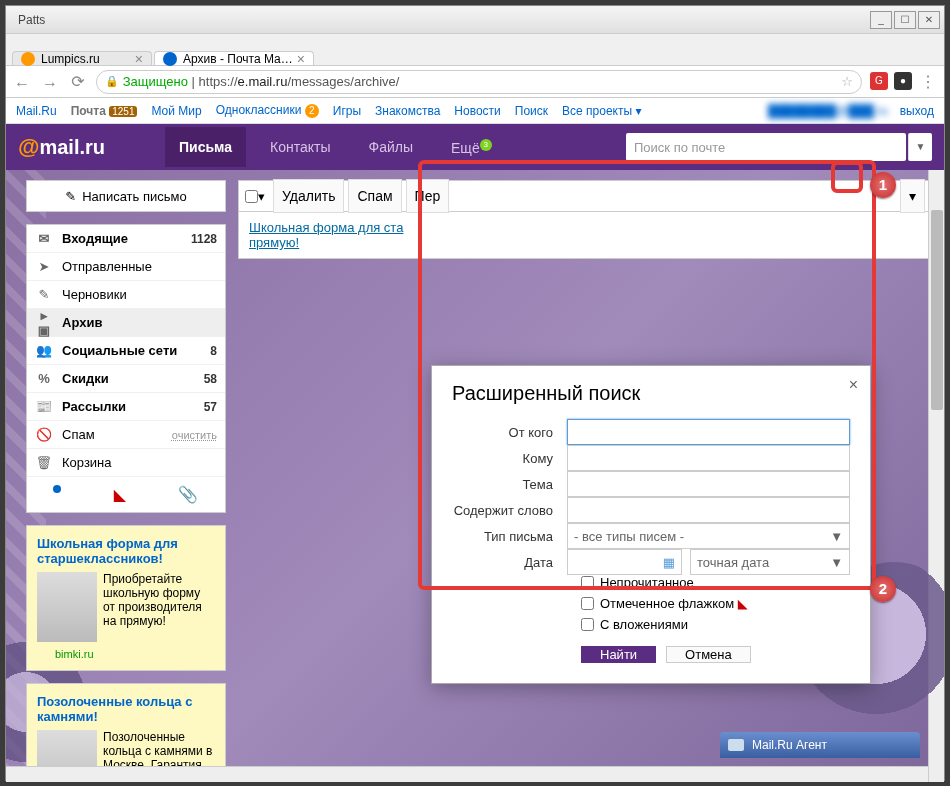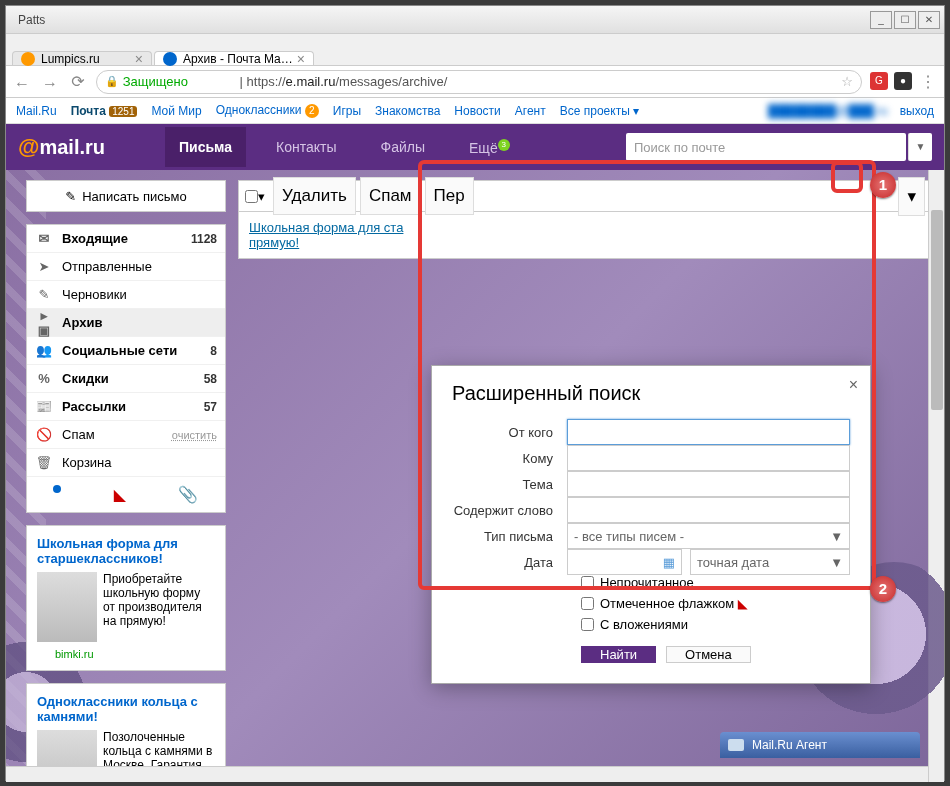--- a/index.html
+++ b/index.html
@@ -19,39 +19,39 @@
 .tab .favicon { width: 14px; height: 14px; border-radius: 50%; margin-right: 6px; flex-shrink: 0; }
 .tab .lbl { flex: 1; white-space: nowrap; overflow: hidden; text-overflow: ellipsis; }
 .tab .x { color: #888; font-size: 14px; margin-left: 4px; }
 
 
 .addrbar { height: 32px; display: flex; align-items: center; padding: 0 6px; gap: 8px; border-bottom: 1px solid #ccc; }
 .navbtn { width: 20px; height: 20px; color: #888; font-size: 16px; text-align: center; line-height: 20px; }
 .addr { flex: 1; height: 24px; border: 1px solid #ccc; border-radius: 12px; display: flex; align-items: center; padding: 0 8px; font-size: 13px; }
 .addr .lock { color: #0a0; font-size: 11px; margin-right: 4px; }
 .addr .secure { color: #0a0; }
-.addr .url { color: #555; margin-left: 48px; }
+.addr .url { color: #555; }
 .addr .host { color: #222; }
 .exticons { display: flex; gap: 6px; }
 .exticon { width: 18px; height: 18px; border-radius: 3px; font-size: 10px; text-align: center; line-height: 18px; color: #fff; }
 
 
 .topnav { height: 26px; background: #fff; display: flex; align-items: center; padding: 0 10px; gap: 14px; font-size: 12px; border-bottom: 1px solid #ddd; }
 .topnav a { color: #06c; text-decoration: none; }
-.topnav .cur { font-weight: bold; color: #0c4a6e; }
+.topnav .cur { font-weight: bold; color: #737373; }
 .badge { background: #a16207; color: #fff; border-radius: 3px; padding: 0 3px; font-size: 10px; }
 .badge2 { background: #f90; color: #fff; border-radius: 50%; width: 14px; height: 14px; display: inline-block; font-size: 10px; text-align: center; line-height: 14px; }
 .topnav .right { margin-left: auto; display: flex; gap: 12px; }
 .blur { filter: blur(3px); }
 
 
 .phead { height: 46px; background: #5b2d82; display: flex; align-items: center; padding: 0 12px; color: #fff; }
 .logo { font-size: 20px; font-weight: bold; }
 .logo .at { color: #f90; font-size: 22px; }
-.mainnav { display: flex; margin-left: 60px; gap: 16px; }
+.mainnav { display: flex; margin-left: 60px; gap: 10px; }
 .mainnav .mi { padding: 12px 14px; font-size: 14px; color: #d5c4e5; }
 .mainnav .mi.active { background: #4a2069; color: #fff; font-weight: bold; }
 .sup { background: #7ed321; color: #fff; border-radius: 50%; width: 12px; height: 12px; font-size: 8px; display: inline-block; text-align: center; line-height: 12px; vertical-align: super; }
 .searchbox { margin-left: auto; width: 280px; height: 28px; background: #fff; display: flex; align-items: center; padding: 0 8px; font-size: 13px; color: #999; border-radius: 2px; }
 .searchdrop { width: 24px; height: 28px; background: #fff; border-left: 1px solid #ddd; margin-left: 2px; text-align: center; line-height: 28px; color: #666; font-size: 10px; border-radius: 2px; }
 
 
 .content { position: relative; height: 612px; background: #9b7fb3; overflow: hidden; }
 .bgdeco { position: absolute; inset: 0; background: linear-gradient(135deg, #8a6fa3 0%, #a18bbb 50%, #7d669a 100%); }
 .bgdeco::before { content: ""; position: absolute; left: -20px; top: 0; width: 60px; height: 100%; background: repeating-linear-gradient(45deg, rgba(255,255,255,0.15) 0 8px, transparent 8px 20px); }
@@ -64,30 +64,30 @@
 .folder { display: flex; align-items: center; height: 28px; padding: 0 8px; font-size: 13px; border-bottom: 1px solid #f0f0f0; }
 .folder.active { background: #eee; font-weight: bold; }
 .folder .ic { width: 18px; text-align: center; color: #666; }
 .folder .nm { flex: 1; margin-left: 9px; }
 .folder .ct { font-size: 12px; color: #333; font-weight: bold; }
 .folder .clr { font-size: 11px; color: #999; text-decoration: underline dotted; }
 .footrow { display: flex; justify-content: space-around; padding: 8px 0; }
 .footrow .dot { width: 8px; height: 8px; border-radius: 50%; background: #06c; }
 
 
-.ad { background: #ffffff; border: 1px solid #ccc; margin-top: 12px; padding: 10px; font-size: 12px; }
+.ad { background: #fef9c3; border: 1px solid #ccc; margin-top: 12px; padding: 10px; font-size: 12px; }
 .ad .hdr { font-weight: bold; font-size: 13px; color: #06c; margin-bottom: 6px; }
 .ad .row { display: flex; gap: 6px; }
 .ad .thumb { width: 60px; height: 70px; background: linear-gradient(#ddd,#bbb); flex-shrink: 0; }
 .ad .src { color: #090; margin-top: 6px; font-size: 11px; padding-left: 18px; }
 
 
 .mailarea { position: absolute; left: 232px; top: 10px; right: 12px; }
 .toolbar { background: #fff; height: 32px; display: flex; align-items: center; padding: 0 6px; gap: 4px; border: 1px solid #ccc; font-size: 13px; }
-.toolbar .btn { padding: 8px 8px; border: 1px solid #ddd; background: #fafafa; font-size: 17px; }
+.toolbar .btn { padding: 8px 8px; border: 1px solid #ddd; background: #fafafa; font-size: 14px; }
 .toolbar .cb { width: 24px; display: flex; align-items: center; }
 .msgprev { background: #fff; border: 1px solid #ccc; border-top: none; padding: 8px 10px; font-size: 13px; text-decoration: underline; color: #0369a1; }
 
 
 .dialog { position: absolute; left: 425px; top: 195px; width: 440px; background: #fff; border: 1px solid #aaa; box-shadow: 0 4px 20px rgba(0,0,0,0.3); padding: 16px 20px 20px 20px; font-size: 13px; z-index: 10; }
 .dialog .ttl { font-size: 20px; margin-bottom: 14px; }
 .dialog .close { position: absolute; right: 12px; top: 10px; font-size: 16px; color: #666; }
 .frow { display: flex; align-items: center; }
 .frow .lbl { width: 115px; text-align: right; padding-right: 14px; color: #333; }
 .frow input[type=text], .frow .sel { flex: 1; height: 26px; border: 1px solid #ccc; padding: 0 6px; font-size: 13px; }
@@ -166,21 +166,21 @@
   </div>
 
   <div class="topnav">
     <a>Mail.Ru</a>
     <span><a class="cur">Почта</a> <span class="badge">1251</span></span>
     <a>Мой Мир</a>
     <span><a>Одноклассники</a> <span class="badge2">2</span></span>
     <a>Игры</a>
     <a>Знакомства</a>
     <a>Новости</a>
-    <a>Агент</a>
+    <a>Поиск</a>
     <a><span>Все проекты</span> ▾</a>
     <div class="right">
       <a class="blur">████████@███.ru</a>
       <a>выход</a>
     </div>
   </div>
 
   <div class="phead">
     <span class="logo"><span class="at">@</span><span>mail.ru</span></span>
     <div class="mainnav">
@@ -256,21 +256,21 @@
 
       <div class="ad">
         <div class="hdr">Школьная форма для старшеклассников!</div>
         <div class="row">
           <div class="thumb"></div>
           <div>Приобретайте школьную форму от производителя на прямую!</div>
         </div>
         <div class="src">bimki.ru</div>
       </div>
       <div class="ad">
-        <div class="hdr">Одноклассники кольца с камнями!</div>
+        <div class="hdr">Позолоченные кольца с камнями!</div>
         <div class="row">
           <div class="thumb"></div>
           <div>Позолоченные кольца с камнями в Москве. Гарантия</div>
         </div>
       </div>
     </div>
 
     <div class="mailarea">
       <div class="toolbar">
         <span class="cb"><input type="checkbox" style=""> ▾</span>

